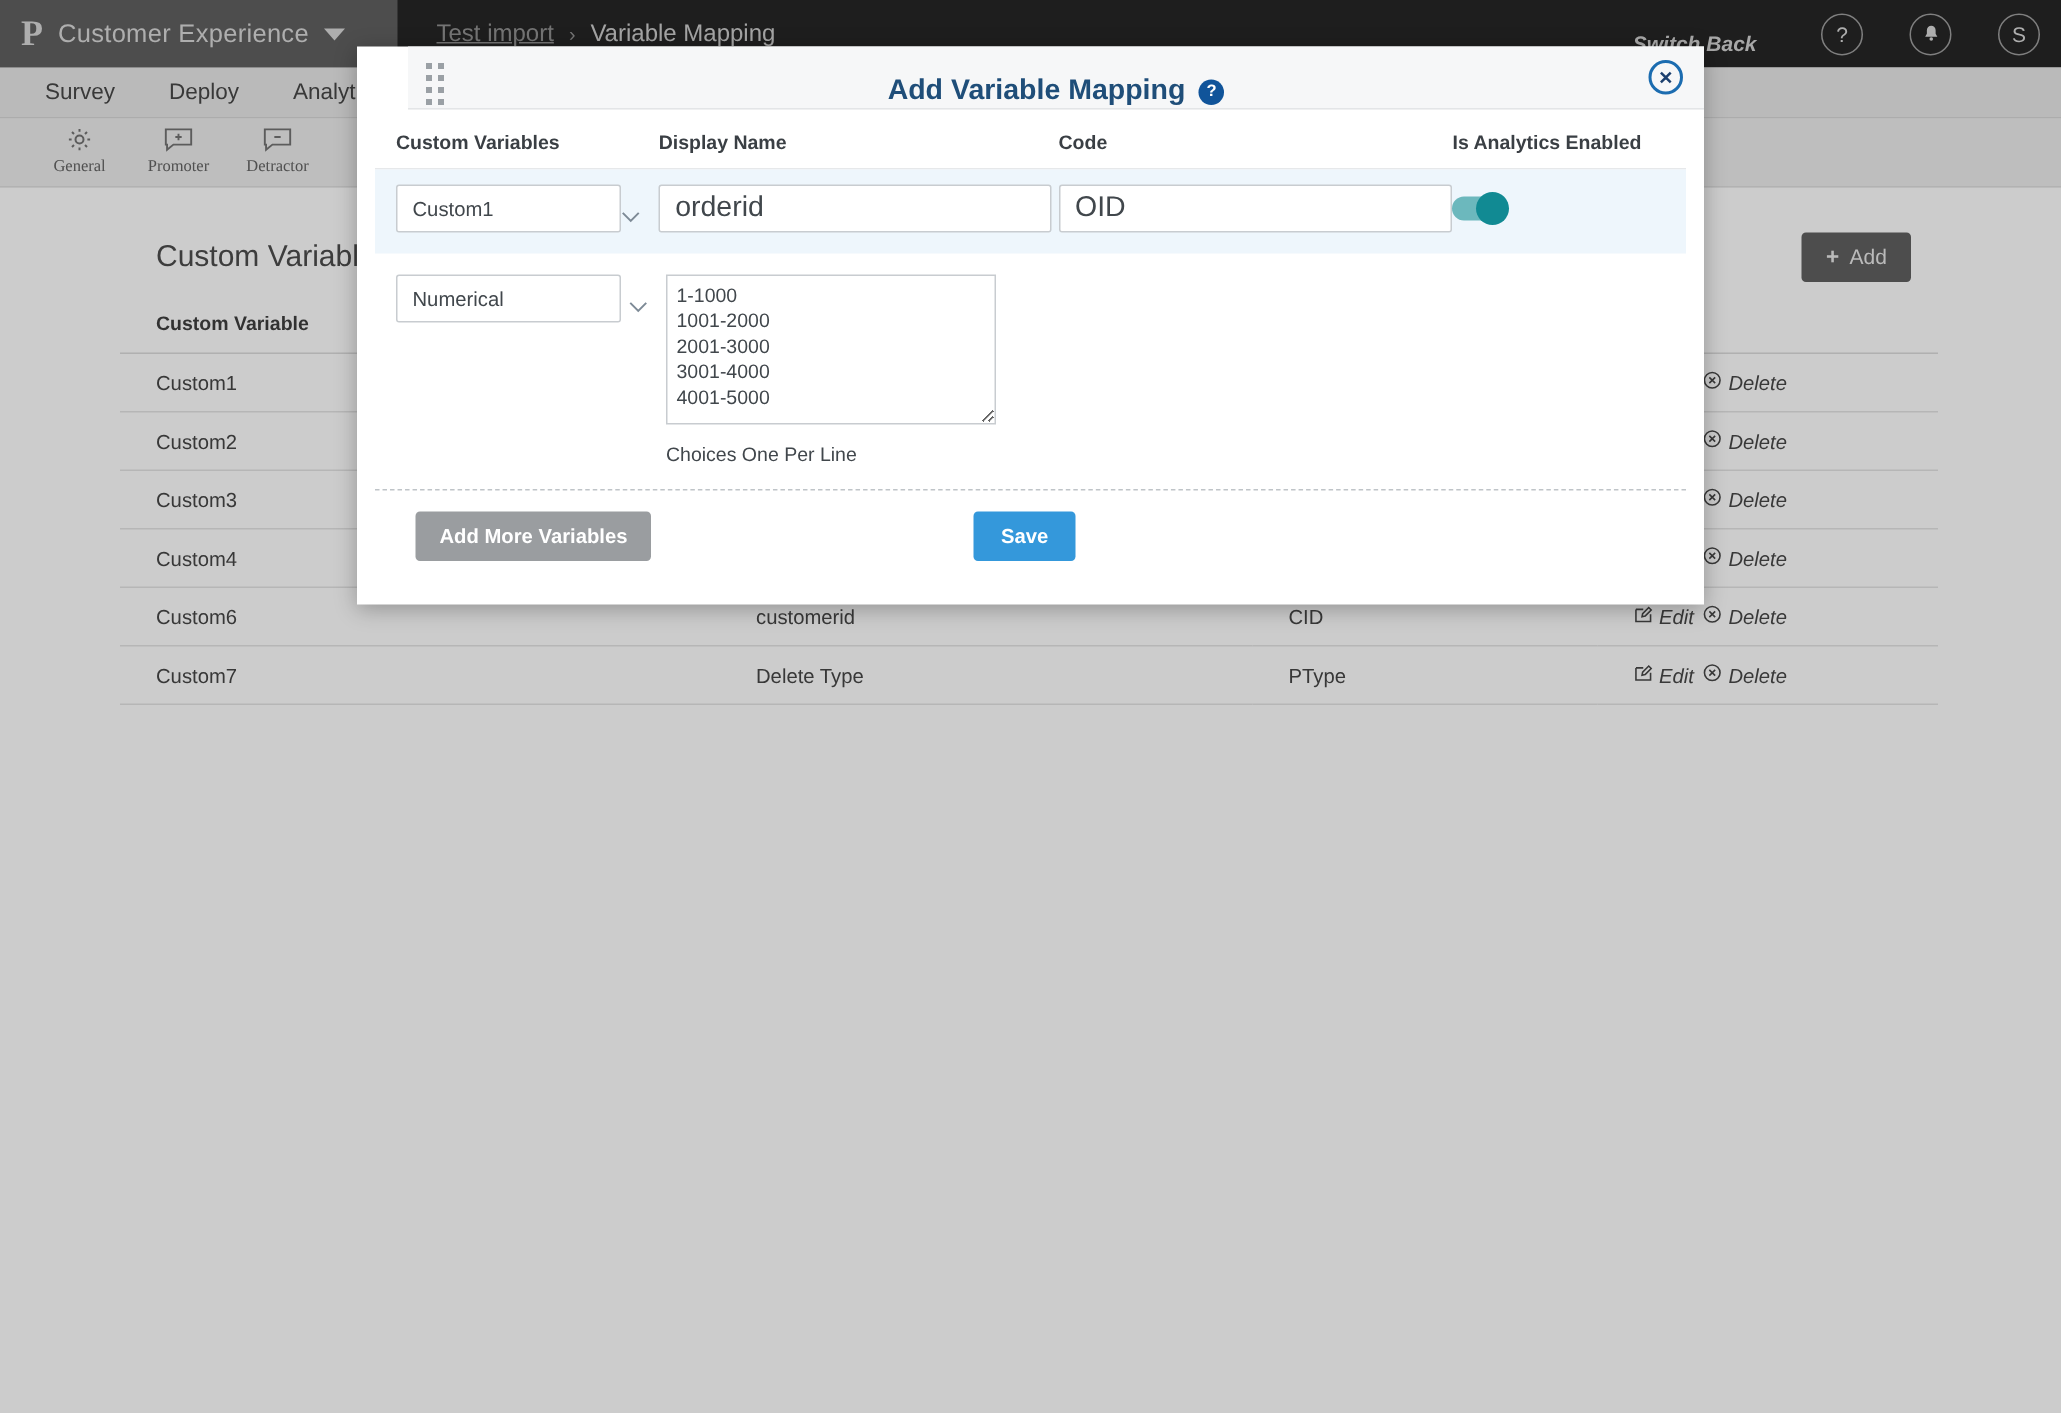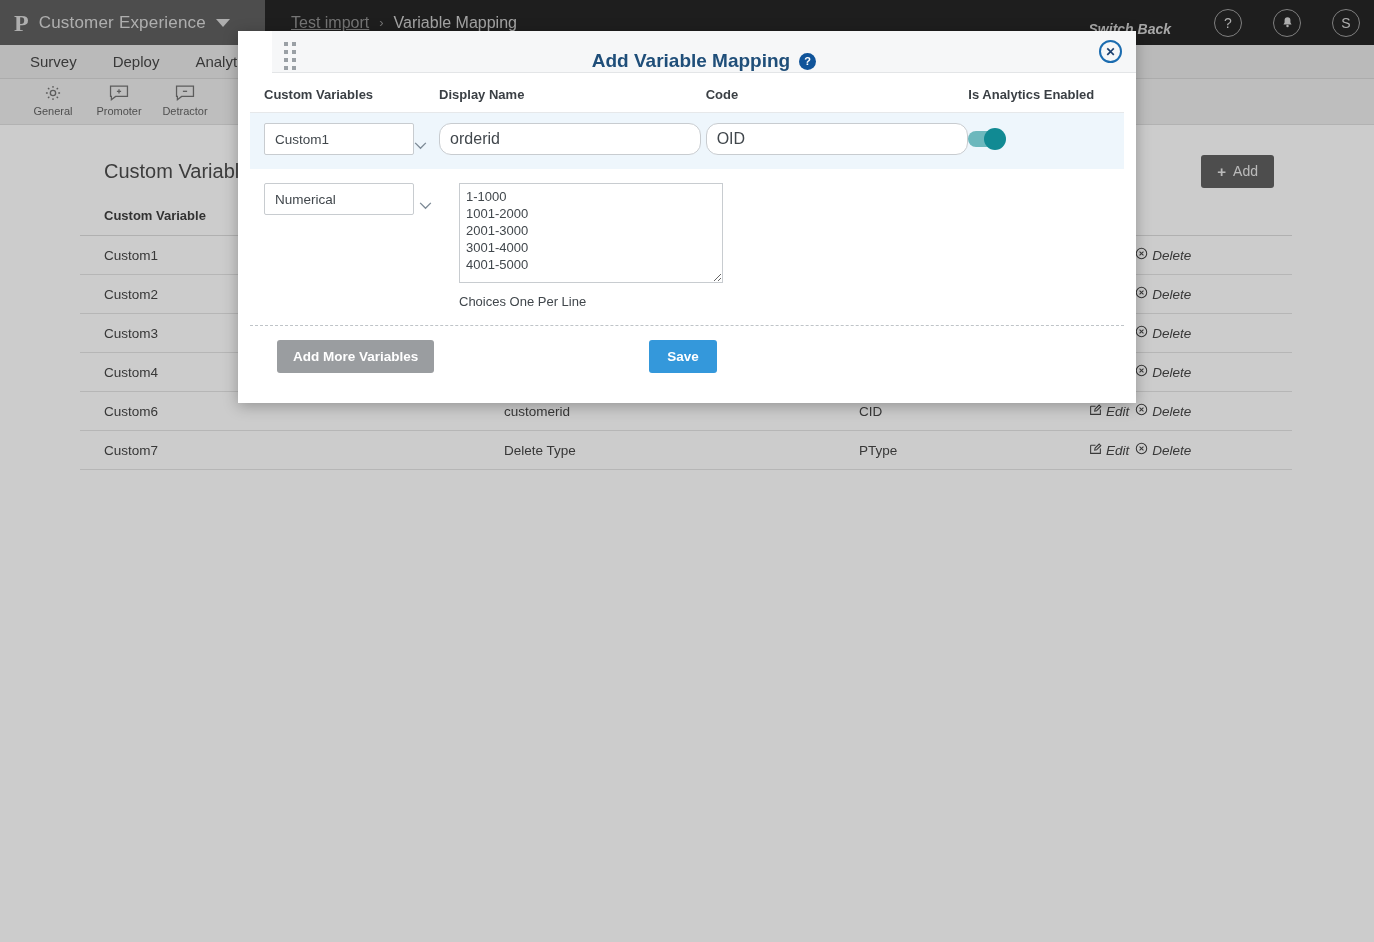--- a/index.html
+++ b/index.html
@@ -81,21 +81,21 @@
   .iconbar {
     position: absolute; top: 79px; left: 0; width: 1374px; height: 46px;
     background: #eceeef; border-bottom: 1px solid #dcdfe1;
     display: flex; align-items: flex-start; padding-left: 20px;
   }
   .icon-item {
     width: 66px; display: flex; flex-direction: column; align-items: center;
     padding-top: 3px; cursor: pointer;
   }
   .icon-item .glyph { height: 22px; display: flex; align-items: center; }
-  .icon-item .caption { font-size: 11px; color: #5d6669; margin-top: 1px; }
+  .icon-item .caption { font-size: 11px; color: #5d6669; margin-top: 1px; font-family: Liberation Serif, serif; }
 
   
   .card {
     position: absolute; left: 80px; top: 146px; width: 1212px; height: 338px;
     background: #ffffff;
   }
   .card-head {
     height: 50px; display: flex; align-items: center;
     padding: 0 18px 0 24px;
   }
@@ -176,38 +176,38 @@
     border-radius: 2px; appearance: none; -webkit-appearance: none;
     font-family: "Liberation Sans", sans-serif;
     display: flex; align-items: center; position: relative;
   }
   .sel-wrap { position: relative; }
   .sel-wrap .chev {
     position: absolute; right: 12px; top: 13px; pointer-events: none;
   }
   input.txt {
     height: 32px; border: 1px solid #c8ccd0; background: #fff;
-    font-size: 16px; color: #41474c; padding: 0 10px; border-radius: 12px;
+    font-size: 19px; color: #41474c; padding: 0 10px; border-radius: 2px;
     font-family: "Liberation Sans", sans-serif;
   }
   .w-disp { width: 262px; }
   .w-code { width: 262px; }
 
   .toggle {
     width: 36px; height: 16px; border-radius: 9px; background: #6cb8bd;
     position: relative; cursor: pointer;
   }
   .toggle .knob {
     position: absolute; right: -2px; top: -3px;
     width: 22px; height: 22px; border-radius: 50%; background: #118a93;
   }
 
-  .row-two { display: flex; padding-top: 14px; gap: 15px; }
+  .row-two { display: flex; padding-top: 14px; }
   textarea.ta {
-    width: 264px; height: 100px; border: 1px solid #c8ccd0; background: #fff;
+    width: 220px; height: 100px; border: 1px solid #c8ccd0; background: #fff;
     font-size: 13px; color: #41474c; padding: 4px 6px; resize: both;
     line-height: 17px; font-family: "Liberation Sans", sans-serif;
   }
   .hint { font-size: 13px; color: #41474c; margin-top: 7px; }
 
   .modal-foot {
     margin: 16px 12px 0 12px; border-top: 1px dashed #bfc4c8;
     padding-top: 14px; display: flex; align-items: center;
   }
   .btn-grey {

